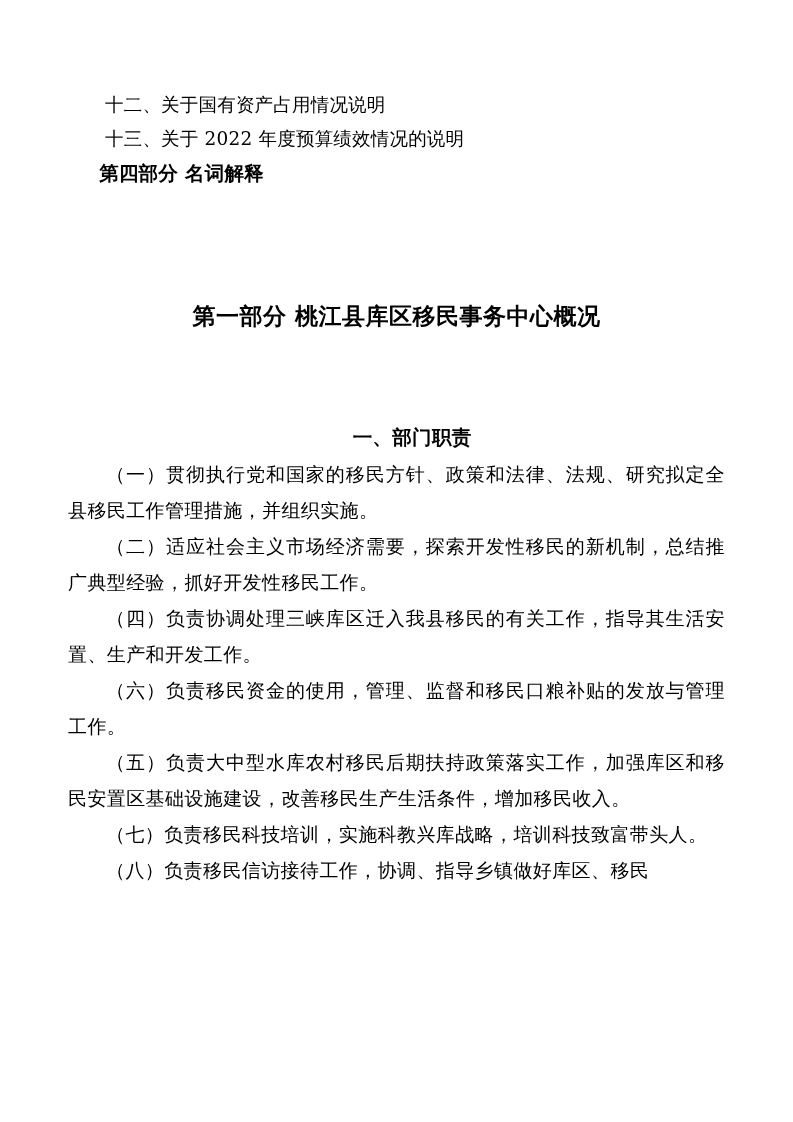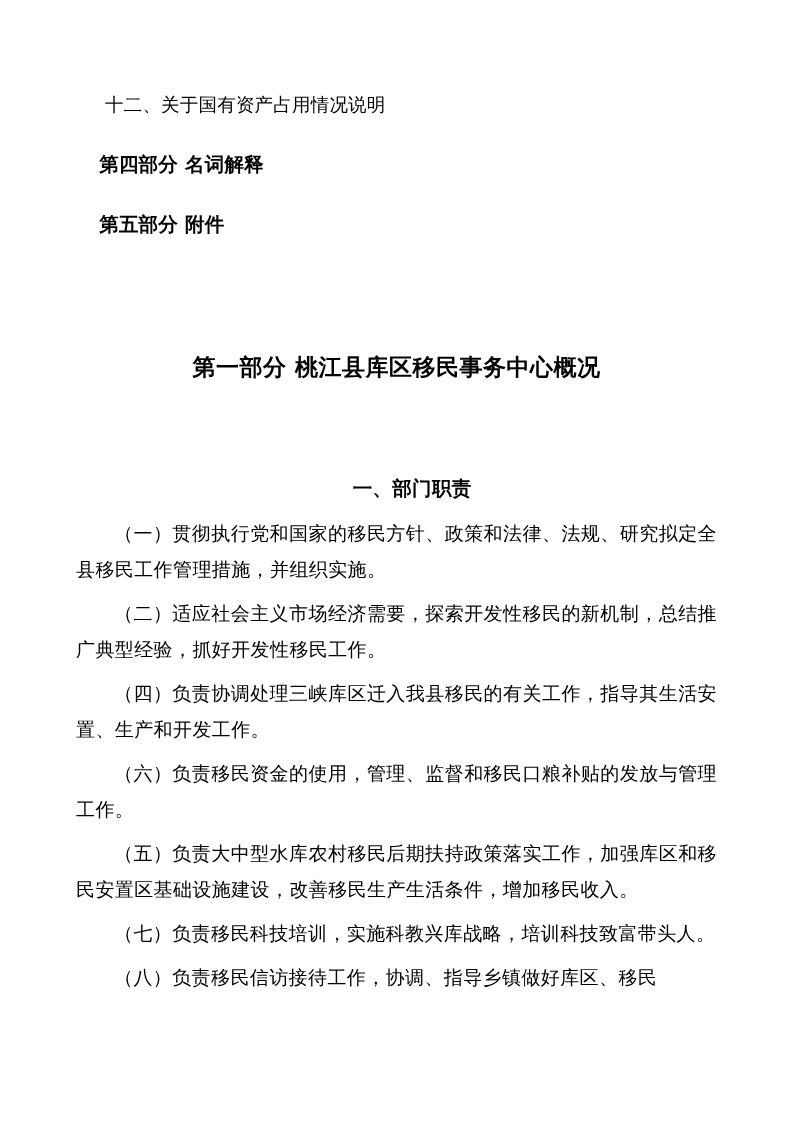--- a/index.html
+++ b/index.html
@@ -29,21 +29,20 @@
     line-height: 34px;
     text-indent: 2em;
     letter-spacing: 0.2px;
     white-space: nowrap;
   }
   .toc-line.bold {
     font-weight: bold;
     text-indent: 1.6em;
     font-size: 19.5px;
     line-height: 35px;
-    margin-top: 25px;
   }
   .spacer-lg {
     height: 108px;
   }
   .doc-title {
     text-align: center;
     font-weight: bold;
     font-size: 23px;
     letter-spacing: 0.5px;
     margin: 2px;
@@ -60,32 +59,32 @@
     letter-spacing: 0.3px;
     text-align: center;
   }
   .para {
     font-size: 19px;
     line-height: 36px;
     text-align: justify;
     text-justify: inter-ideograph;
     text-indent: 2em;
     letter-spacing: 0.4px;
-    margin: 8px;
+    margin: 0;
   }
 </style>
 </head>
 <body>
 
 <div class="page">
 
   <div>
     <div class="toc-line">十二、关于国有资产占用情况说明</div>
+    <div class="toc-line">十三、关于 2022 年度预算绩效情况的说明</div>
     <div class="toc-line bold">第四部分 名词解释</div>
-    <div class="toc-line bold">第五部分 附件</div>
   </div>
 
   <div class="spacer-lg"></div>
 
   <h1 class="doc-title">第一部分 桃江县库区移民事务中心概况</h1>
 
   <div class="spacer-md"></div>
 
   <div class="section-head">一、部门职责</div>
 

